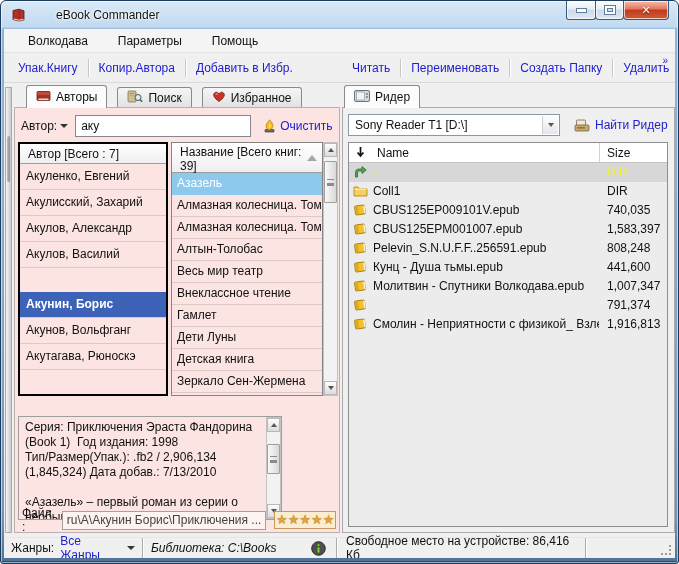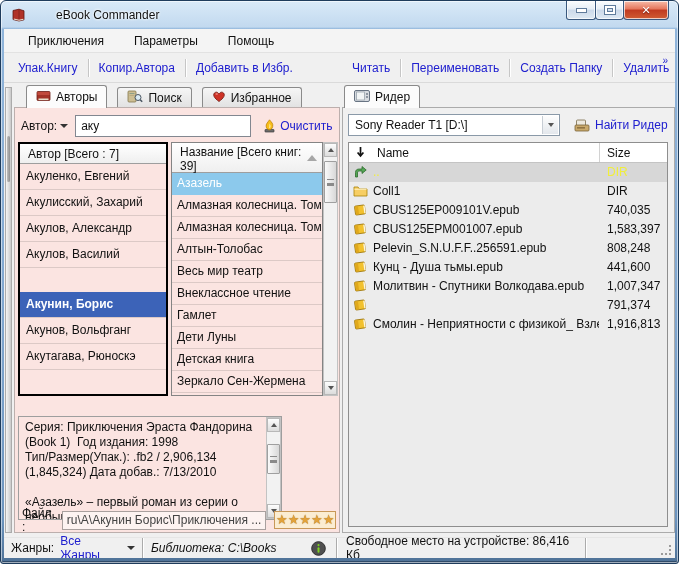--- a/index.html
+++ b/index.html
@@ -175,21 +175,21 @@
         </div>
       <div class="wbtn close">
           <span class="glyph-x">✕</span>
         </div>
     </div>
   </div>
 
   <div class="client">
 
     <div class="menubar">
-      <span class="menu-item">Приключения</span>
+      <span class="menu-item">Волкодава</span>
       <span class="menu-item">Параметры</span>
       <span class="menu-item">Помощь</span>
     </div>
 
     <div class="toolbar">
       <div class="tb-group left">
         <span class="tb-item">Упак.Книгу</span>
         <span class="tsep"></span>
         <span class="tb-item">Копир.Автора</span>
         <span class="tsep"></span>

